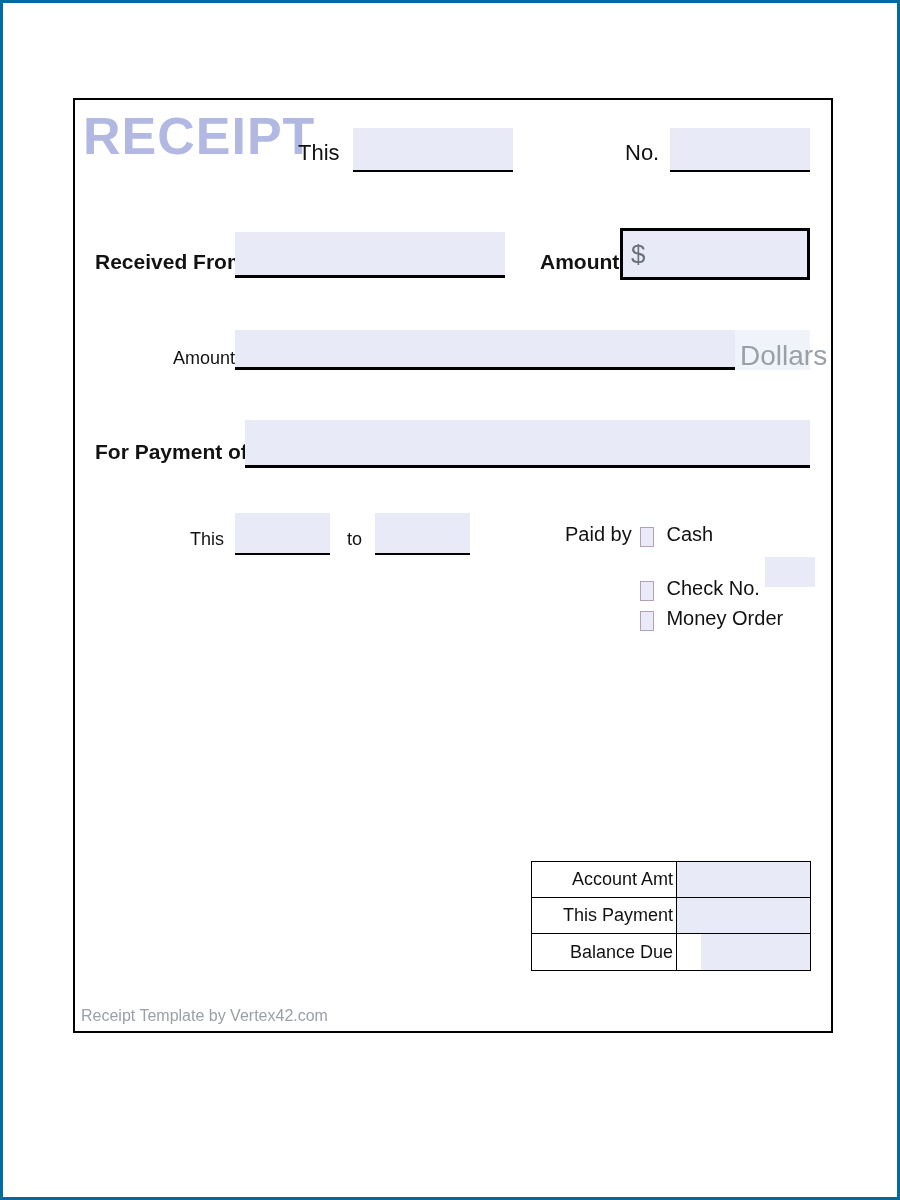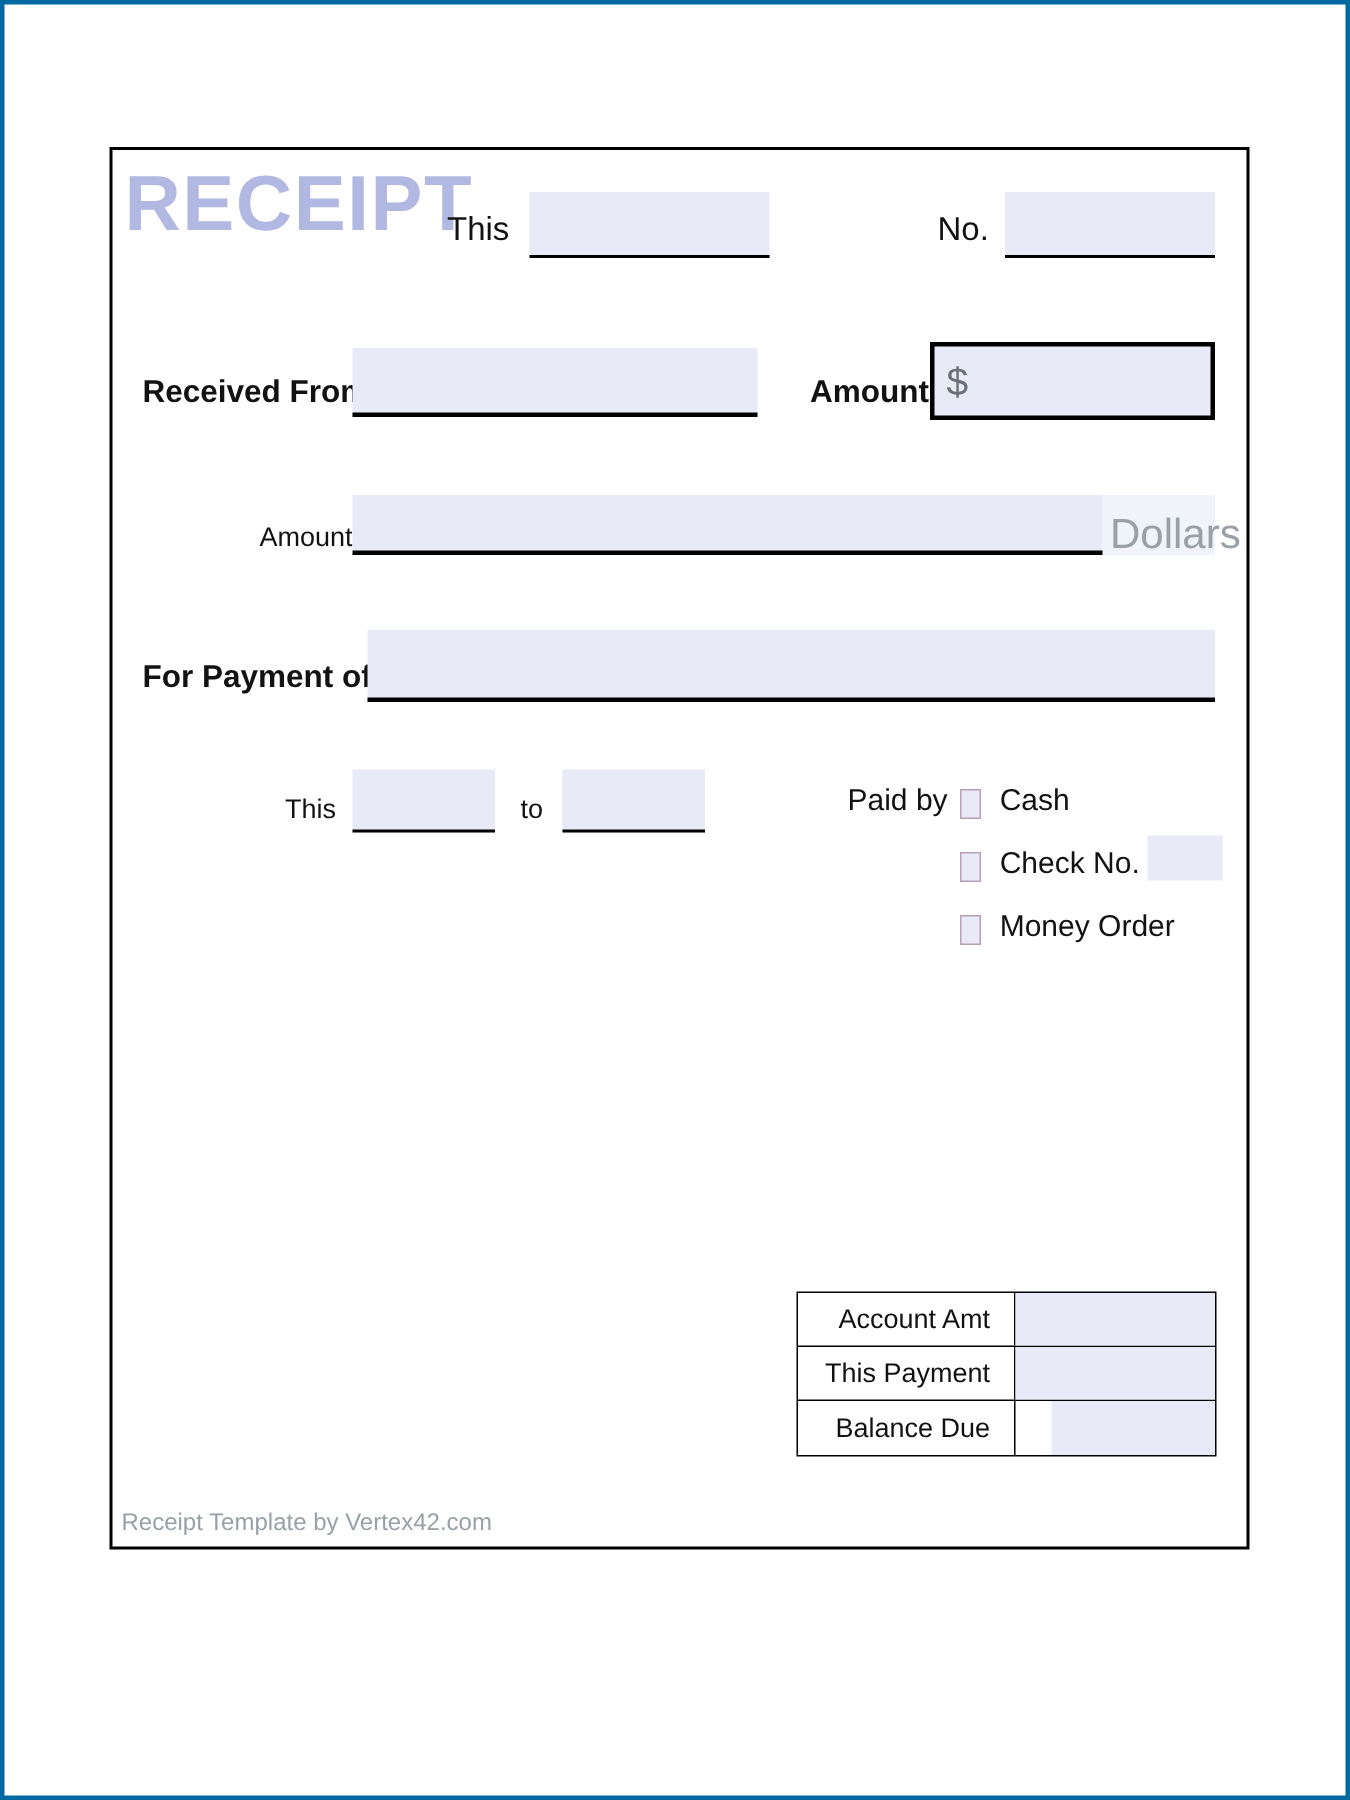--- a/index.html
+++ b/index.html
@@ -85,21 +85,21 @@
     border-bottom:1px solid #000;
     height:36px;
   }
   .summary .srow:last-child{border-bottom:none;gap:24px;}
   .summary .scell-l{
     width:145px;
     border-right:1px solid #000;
     display:flex;
     align-items:center;
     justify-content:flex-end;
-    padding-right:16px;
+    padding-right:3px;
     font-size:18px;
   }
   .summary .scell-r{
     flex:1;
     background:var(--field);
   }
 </style>
 </head>
 <body>
 
@@ -145,21 +145,21 @@
       <span class="lbl small" style="position:absolute;left:252px;top:16px;">to</span>
       <span class="fld uline" style="position:absolute;left:280px;top:0;width:95px;height:42px;"></span>
 
       <span class="lbl" style="position:absolute;left:470px;top:10px;font-size:20px;">Paid by</span>
 
       <span style="position:absolute;left:545px;top:10px;">
         <span class="cb"></span>
         <span class="lbl" style="font-size:20px;margin-top:48px;">Cash</span>
       </span>
 
-      <span style="position:absolute;left:545px;top:52px;">
+      <span style="position:absolute;left:545px;top:64px;">
         <span class="cb"></span>
         <span class="lbl" style="font-size:20px;">Check No.</span>
       </span>
       <span class="fld" style="position:absolute;left:670px;top:44px;width:50px;height:30px;"></span>
 
       <span style="position:absolute;left:545px;top:94px;">
         <span class="cb"></span>
         <span class="lbl" style="font-size:20px;">Money Order</span>
       </span>
     </div>

